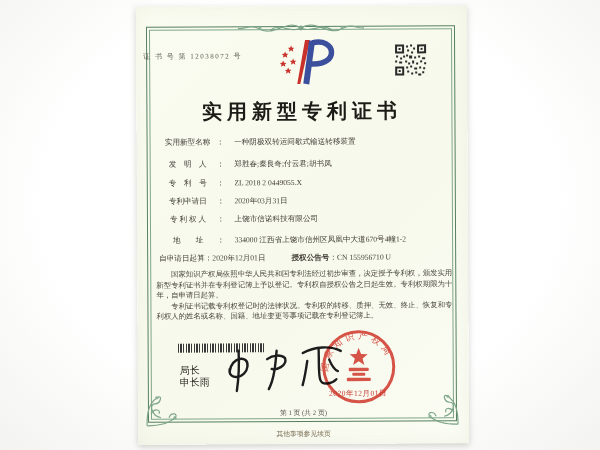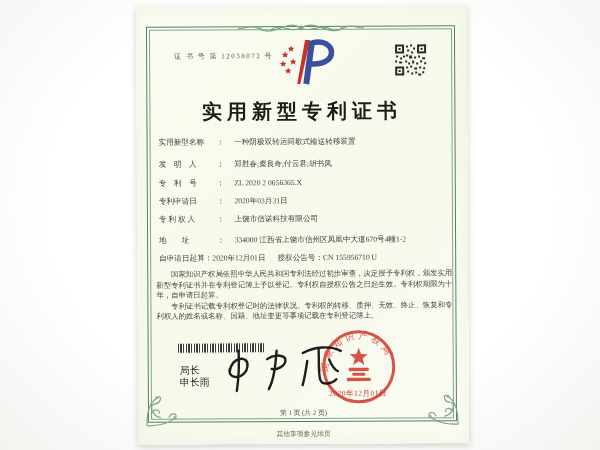--- a/index.html
+++ b/index.html
@@ -8,29 +8,29 @@
     font-family:"Liberation Serif", serif; color:#3c382f;}
   .paper{position:absolute;left:137px;top:6px;width:331px;height:438px;
     background:linear-gradient(135deg,#fbfcf1 0%, #f7f9ec 55%, #fbfcf3 100%);
     box-shadow:0 2px 6px rgba(90,90,80,.28), inset 0 0 18px rgba(120,140,110,.08);
     transform:rotate(-0.3deg);}
   .frame{position:absolute;left:10px;right:12px;top:20px;bottom:22px;
     border:1.5px solid #55805f;}
   .frame::after{content:"";position:absolute;left:2px;right:2px;top:2px;bottom:2px;
     border:0.8px solid #7fa689;}
   .abs{position:absolute;}
-  .certno{left:38px;top:45px;font-size:7px;letter-spacing:1.5px;color:#5a564c;}
+  .certno{left:7px;top:45px;font-size:7px;letter-spacing:1.5px;color:#5a564c;}
   .logo{left:142px;top:30px;width:58px;height:52px;}
   .qr{left:258px;top:38px;width:33px;height:33px;}
   .title{left:0;top:92px;width:100%;text-align:center;font-size:20px;font-weight:bold;
     letter-spacing:5px;color:#1d1b17;}
   .row{left:22px;width:290px;font-size:7.6px;color:#45413a;white-space:nowrap;}
-  .row .lbl{display:inline-block;min-width:58px;}
+  .row .lbl{display:inline-block;min-width:58px;text-align:center;}
   .row .val{margin-left:10px;}
-  .grant2{margin-left:12px;}
+  .grant2{margin-left:26px;font-weight:bold;}
   .paras{left:19px;top:263px;width:296px;font-size:7.4px;line-height:10.6px;
     color:#4a463d;text-align:justify;}
   .paras p{margin:0;text-indent:2em;}
   .barcode{left:40px;top:337px;width:88px;height:9px;
     background:repeating-linear-gradient(90deg,#3a3a3a 0 1px,transparent 1px 2px,
     #3a3a3a 2px 4px,transparent 4px 5.5px,#3a3a3a 5.5px 6px,transparent 6px 8px);}
   .director{left:42px;top:358px;font-size:10px;line-height:12px;color:#2e2b25;}
   .sig{left:78px;top:338px;width:140px;height:52px;transform:rotate(-3deg);}
   .seal{left:182px;top:322px;width:78px;height:78px;opacity:.92;
     mix-blend-mode:multiply;}
@@ -144,21 +144,21 @@
 
     <div class="abs title">实用新型专利证书</div>
 
     <div class="abs row" style="top:131px">
       <span class="lbl">实用新型名称</span><span>：</span><span class="val">一种阴极双转运间歇式输送转移装置</span>
     </div>
     <div class="abs row" style="top:153px">
       <span class="lbl">发　明　人</span><span>：</span><span class="val">郑胜春;秦良奇;付云君;胡书凤</span>
     </div>
     <div class="abs row" style="top:172px">
-      <span class="lbl">专　利　号</span><span>：</span><span class="val">ZL 2020 2 0656365.X</span>
+      <span class="lbl">专　利　号</span><span>：</span><span class="val">ZL 2018 2 0449055.X</span>
     </div>
     <div class="abs row" style="top:190px">
       <span class="lbl">专利申请日</span><span>：</span><span class="val">2020年03月31日</span>
     </div>
     <div class="abs row" style="top:208px">
       <span class="lbl">专 利 权 人</span><span>：</span><span class="val">上饶市信诺科技有限公司</span>
     </div>
     <div class="abs row" style="top:229px">
       <span class="lbl">地　　址</span><span>：</span><span class="val">334000 江西省上饶市信州区凤凰中大道670号4幢1-2</span>
     </div>

